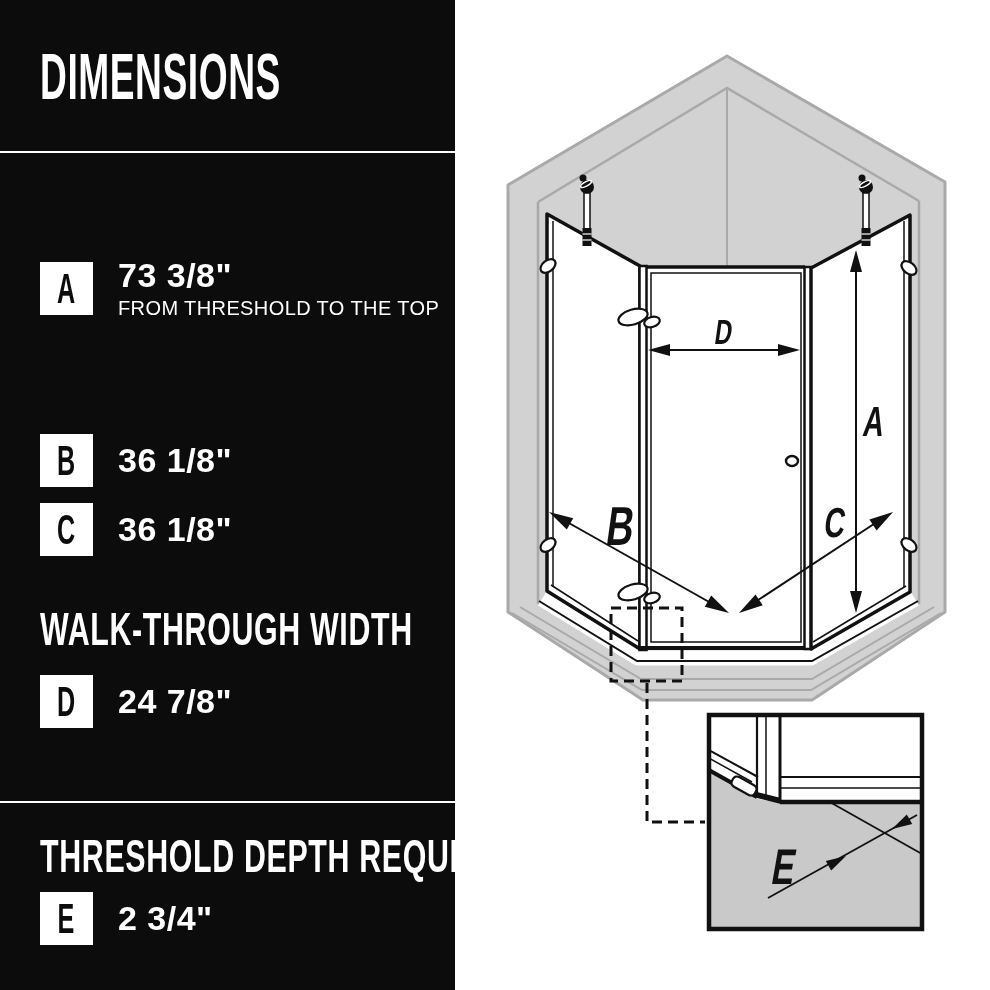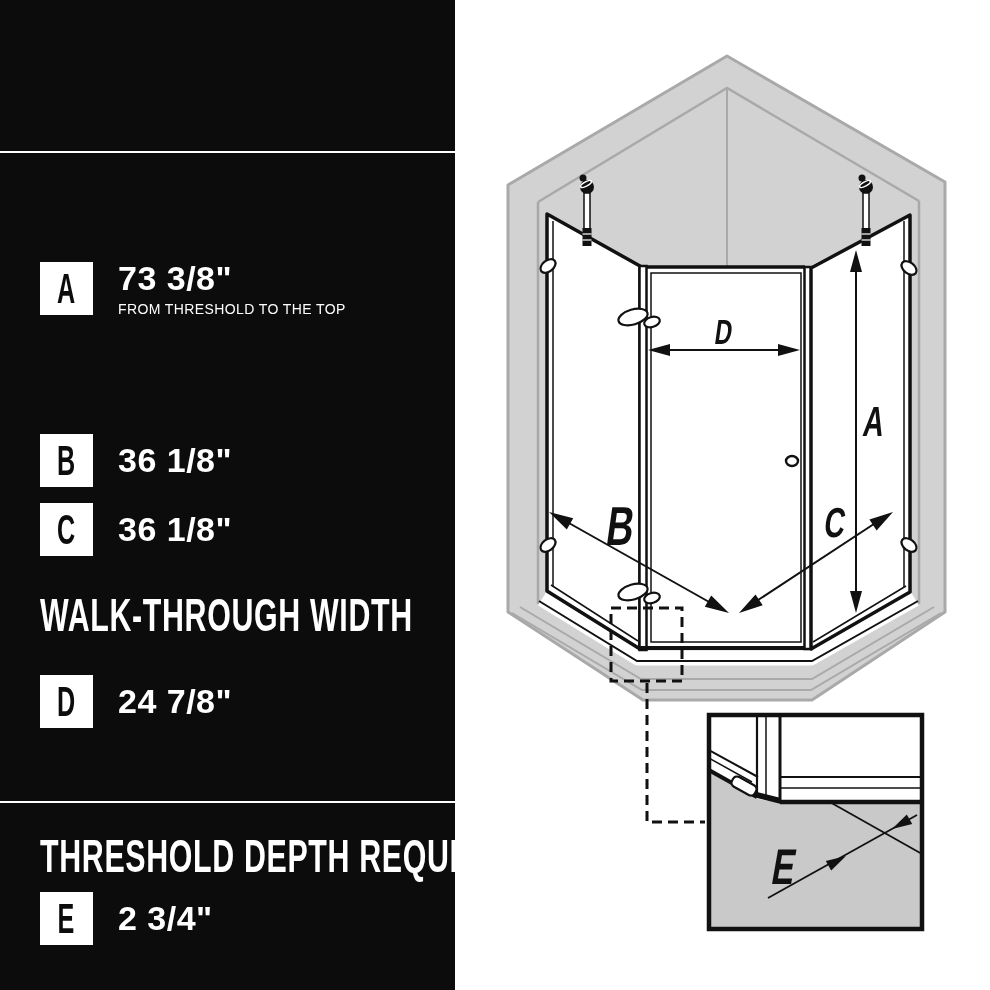--- a/index.html
+++ b/index.html
@@ -12,32 +12,35 @@
   .title .cond{transform:scaleX(.58);}
   .heading{position:absolute;left:40px;font-size:46px;font-weight:700;line-height:1;letter-spacing:1px;}
   .heading .cond{transform:scaleX(.66);}
   .divider{position:absolute;left:0;width:455px;height:2px;background:#ffffff;}
   .row{position:absolute;left:40px;display:flex;align-items:center;gap:25px;height:53px;}
   .badge{width:53px;height:53px;background:#ffffff;color:#0c0c0c;display:flex;align-items:center;justify-content:center;
          font-size:42px;font-weight:700;flex:0 0 auto;}
   .badge .cond{transform:scaleX(.6);transform-origin:center;}
   .val-wrap{display:flex;flex-direction:column;justify-content:center;}
   .value{font-size:34px;font-weight:700;letter-spacing:.5px;line-height:1.1;}
-  .note{font-size:14px;font-weight:400;letter-spacing:.4px;margin-top:3px;}
+  .note{font-size:20px;font-weight:400;letter-spacing:.4px;margin-top:3px;}
   
   #diagram-svg{position:absolute;left:0;top:0;}
   .dim-label{font-family:"Liberation Sans",sans-serif;font-weight:700;fill:#111;}
 </style>
 </head>
 <body>
 
 <div id="stage">
 
   <div id="left-panel">
 
+    <div class="title">
+      <span class="cond">DIMENSIONS</span>
+    </div>
 
     <div class="divider" style="top:151px"></div>
 
     <div class="row" style="top:262px">
       <div class="badge">
         <span class="cond">A</span>
       </div>
       <div class="val-wrap">
         <div class="value">73 3/8"</div>
         <div class="note">FROM THRESHOLD TO THE TOP</div>
@@ -54,21 +57,21 @@
     </div>
     <div class="row" style="top:503px">
       <div class="badge">
         <span class="cond">C</span>
       </div>
       <div class="val-wrap">
         <div class="value">36 1/8"</div>
       </div>
     </div>
 
-    <div class="heading" style="top:592px">
+    <div class="heading" style="top:606px">
       <span class="cond">WALK-THROUGH WIDTH</span>
     </div>
     <div class="row" style="top:675px">
       <div class="badge">
         <span class="cond">D</span>
       </div>
       <div class="val-wrap">
         <div class="value">24 7/8"</div>
       </div>
     </div>

